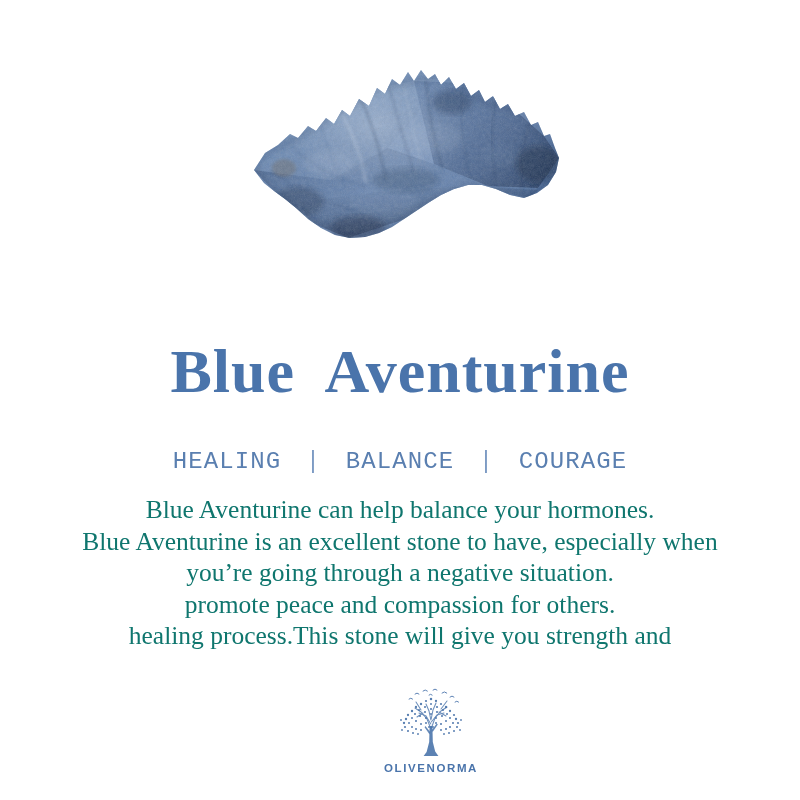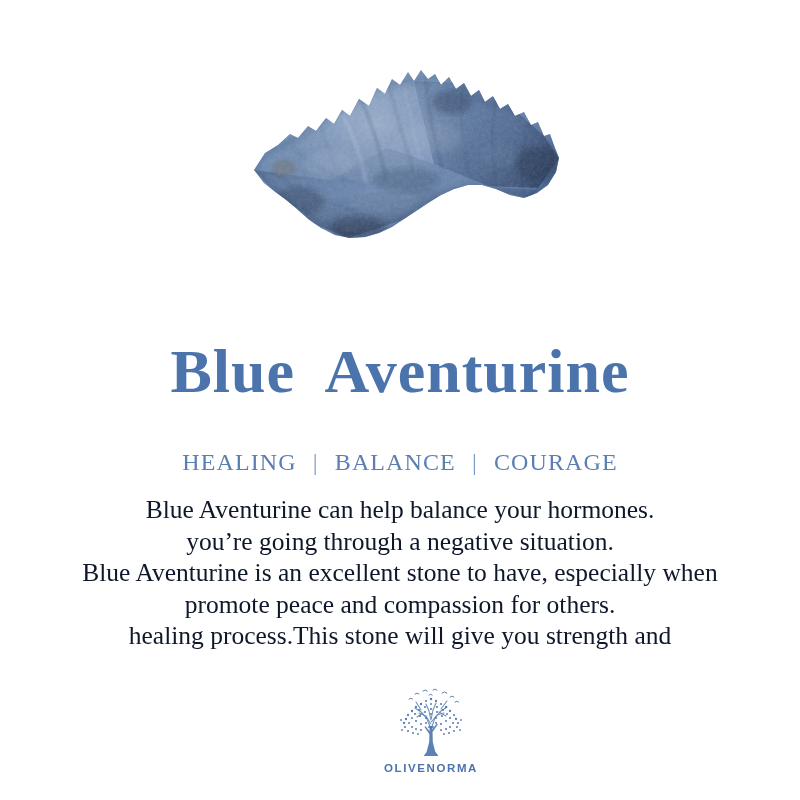--- a/index.html
+++ b/index.html
@@ -55,21 +55,21 @@
     white-space: pre;
   }
 
   
   .keywords {
     position: absolute;
     left: 0;
     top: 446px;
     width: 800px;
     text-align: center;
-    font-family: Liberation Serif, serif;
+    font-family: Liberation Mono, monospace;
     font-weight: 400;
     font-size: 24px;
     line-height: 32px;
     letter-spacing: 1.1px;
     color: #5a7fb0;
   }
   .keywords .sep {
     display: inline-block;
     padding: 0 9px;
     color: #7d9bc4;
@@ -79,21 +79,21 @@
   
   .body-text {
     position: absolute;
     left: 20px;
     top: 494px;
     width: 760px;
     text-align: center;
     font-family: "Liberation Serif", serif;
     font-size: 25.5px;
     line-height: 31.5px;
-    color: #0f172a;
+    color: #0f766e;
   }
   .body-text .ln {
     display: block;
     white-space: nowrap;
   }
 
   
   .logo {
     position: absolute;
     left: 0;
@@ -254,22 +254,22 @@
   <div class="keywords">
     <span>HEALING</span>
     <span class="sep">|</span>
     <span>BALANCE</span>
     <span class="sep">|</span>
     <span>COURAGE</span>
   </div>
 
   <div class="body-text">
     <span class="ln">Blue Aventurine can help balance your hormones.</span>
+    <span class="ln">Blue Aventurine is an excellent stone to have, especially when</span>
     <span class="ln">you’re going through a negative situation.</span>
-    <span class="ln">Blue Aventurine is an excellent stone to have, especially when</span>
     <span class="ln">promote peace and compassion for others.</span>
     <span class="ln">healing process.This stone will give you strength and</span>
   </div>
 
   <div class="logo">
     <svg class="logo-mark" viewBox="0 0 92 74" aria-hidden="true">
       <g fill="#4a74ab">
 
         <path d="M44.6,40 L44.2,56 L41.6,66 L38.6,70 L53.4,70 L50.2,65.4 L47.8,56 L47.4,40 Z" opacity=".9"></path>
         <path d="M45.2,46 L40.4,40 L39.6,41.2 L44.6,48.4 Z" opacity=".85"></path>

